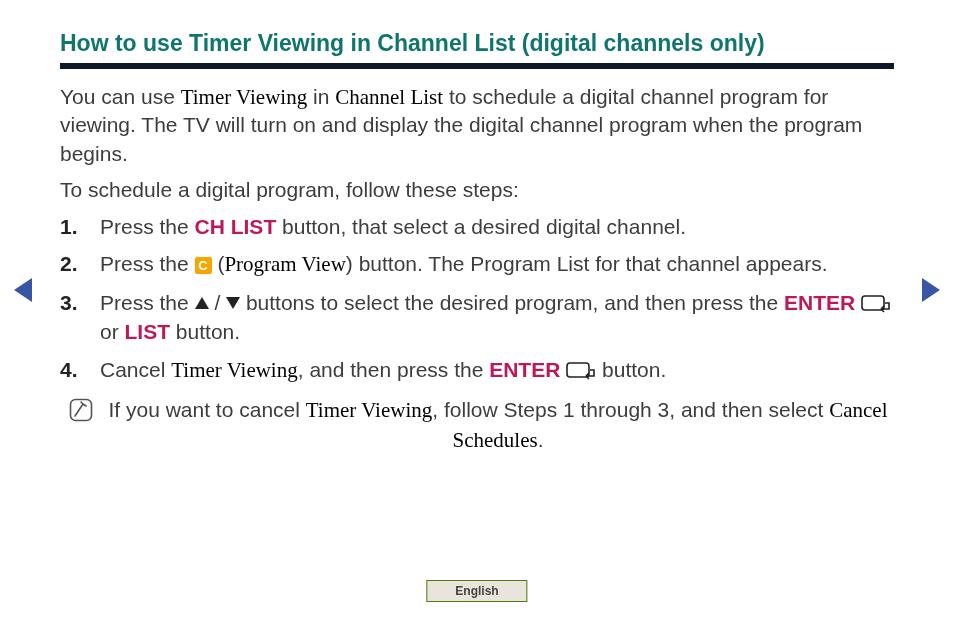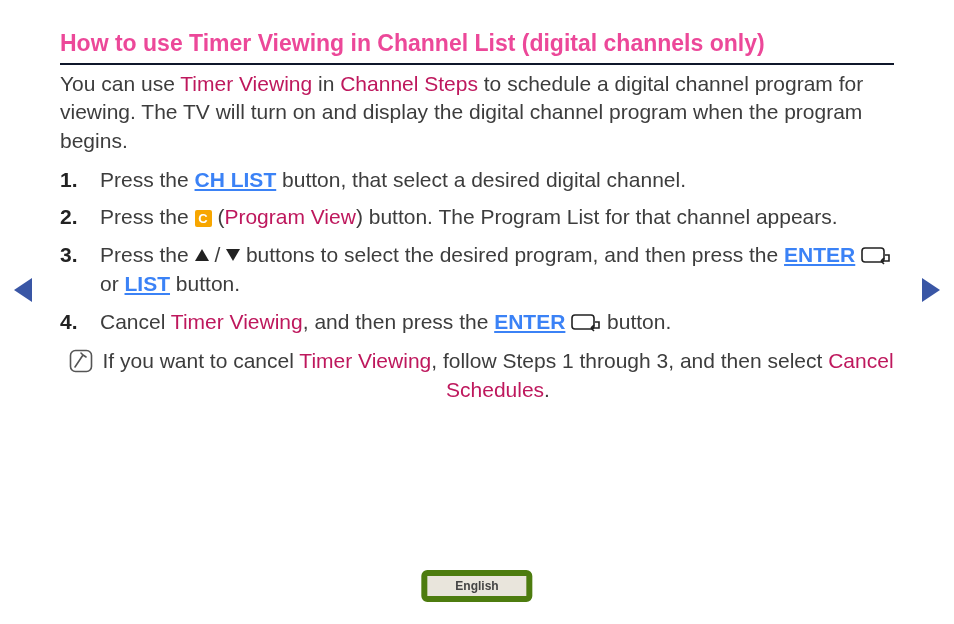--- a/index.html
+++ b/index.html
@@ -12,36 +12,36 @@
     background: #fff;
     position: relative;
     font-weight: 300;
   }
   .page {
     padding: 30px 60px 0 60px;
   }
   .title {
     font-size: 23px;
     font-weight: 600;
-    color: #ec4899;
-    border-bottom: 2px solid #0f172a;
+    color: #0f766e;
+    border-bottom: 6px solid #0f172a;
     padding-bottom: 6px;
-    margin-bottom: 5px;
+    margin-bottom: 14px;
   }
   .intro {
     font-size: 21px;
     line-height: 1.35;
     margin-bottom: 10px;
   }
   .steps-label {
     font-size: 21px;
     margin-bottom: 10px;
   }
-  .blue { color: #be185d; }
-  .bold { font-weight: 600; color: #3b82f6; text-decoration: underline; }
+  .blue { color: #000000; font-family: Liberation Serif, serif; }
+  .bold { font-weight: 600; color: #be185d; }
   ol.steps {
     list-style: none;
     padding: 0;
     margin: 0 0 10px 0;
   }
   ol.steps > li {
     display: flex;
     font-size: 21px;
     line-height: 1.4;
     margin-bottom: 8px;
@@ -108,38 +108,39 @@
   .nav-right {
     right: 14px;
     border-left: 18px solid #3956a5;
   }
   .lang-badge {
     position: absolute;
     left: 50%;
     bottom: 22px;
     transform: translateX(-50%);
     background: #e9e5dc;
-    border: 6px solid #4d7c0f;
-    border-radius: 6px;
+    border: 1px solid #4d7c0f;
+    border-radius: 0;
     font-size: 12px;
     font-weight: 600;
     color: #444;
     padding: 3px 28px;
   }
 </style>
 </head>
 <body>
 
 <div class="page">
   <div class="title">How to use Timer Viewing in Channel List (digital channels only)</div>
 
   <div class="intro">
-    <span>You can use </span><span class="blue">Timer Viewing</span><span> in </span><span class="blue">Channel Steps</span><span> to schedule a digital channel program for viewing. The TV will turn on and display the digital channel program when the program begins.</span>
+    <span>You can use </span><span class="blue">Timer Viewing</span><span> in </span><span class="blue">Channel List</span><span> to schedule a digital channel program for viewing. The TV will turn on and display the digital channel program when the program begins.</span>
   </div>
 
+  <div class="steps-label">To schedule a digital program, follow these steps:</div>
 
   <ol class="steps">
     <li>
       <span class="num">1.</span>
       <span class="step-body">
         <span>Press the </span><span class="bold">CH LIST</span><span> button, that select a desired digital channel.</span>
       </span>
     </li>
 
     <li>

